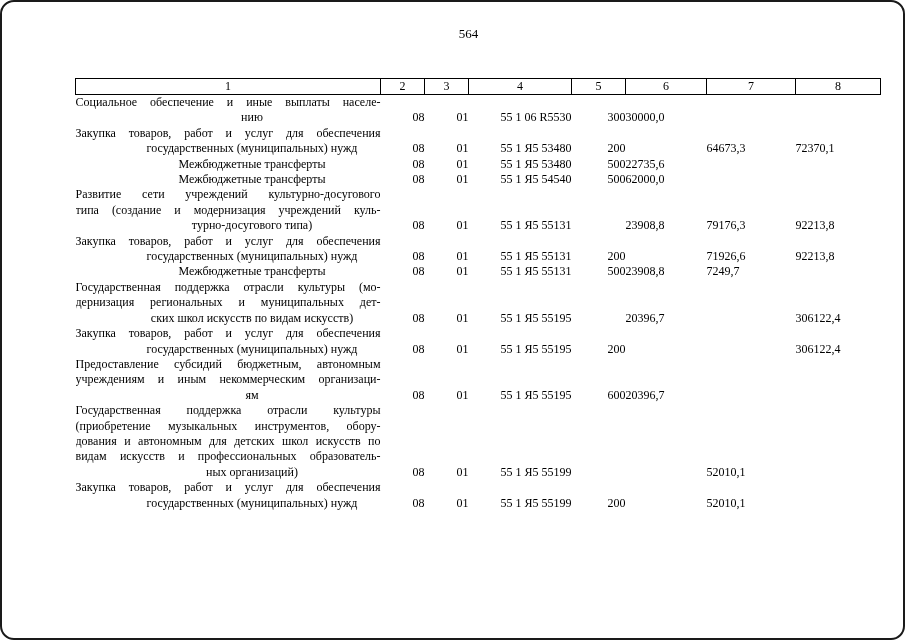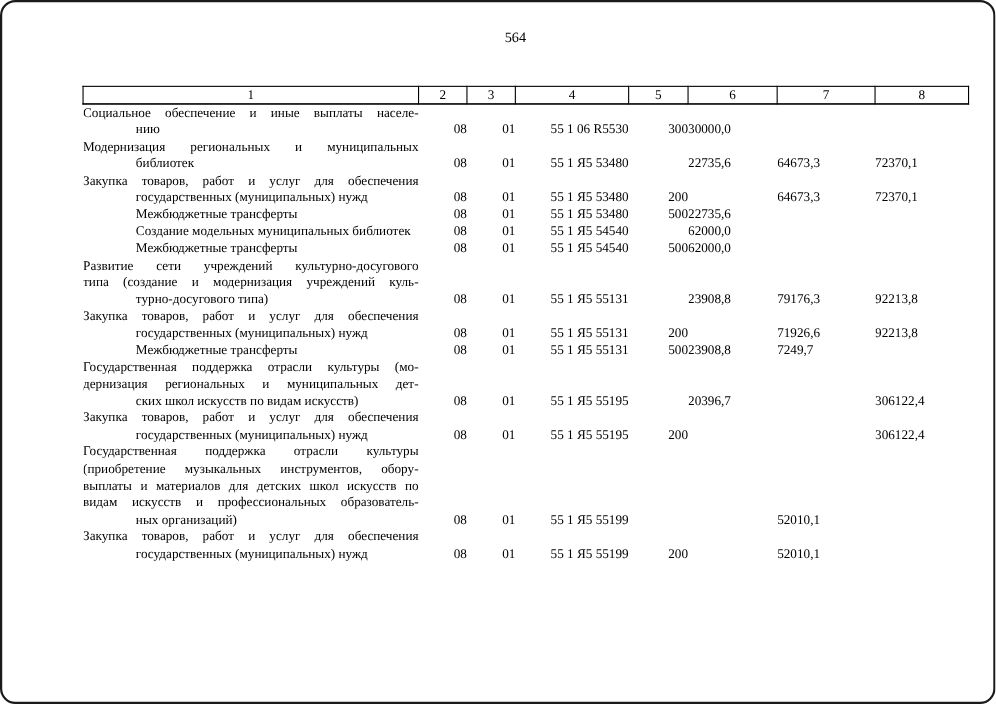--- a/index.html
+++ b/index.html
@@ -59,21 +59,21 @@
     padding-right: 6px;
   }
   td.center { text-align: right; }
   td.rnum   { padding-right: 3px; }
   .jline {
     text-align: justify;
     text-align-last: justify;
     white-space: nowrap;
   }
   .lline {
-    text-align: left;
+    text-align: center;
     white-space: nowrap;
     margin-left: 48px;
   }
 </style>
 </head>
 <body>
 
 <div class="screen-frame"></div>
 
 <div class="page-number">564</div>
@@ -110,65 +110,40 @@
     <td class="center">08</td>
     <td class="center">01</td>
     <td class="center">55 1 06 R5530</td>
     <td class="center">300</td>
     <td class="rnum">30000,0</td>
     <td class="rnum"></td>
     <td class="rnum"></td>
   </tr>
       <tr>
     <td class="c1">
-          <div class="jline">Модернизация региональных и муниципальных</div>
-          <div class="lline">библиотек</div>
-        </td>
-    <td class="center">08</td>
-    <td class="center">01</td>
-    <td class="center">55 1 Я5 53480</td>
-    <td class="center"></td>
-    <td class="rnum">22735,6</td>
-    <td class="rnum">64673,3</td>
-    <td class="rnum">72370,1</td>
-  </tr>
-      <tr>
-    <td class="c1">
           <div class="jline">Закупка товаров, работ и услуг для обеспечения</div>
           <div class="lline">государственных (муниципальных) нужд</div>
         </td>
     <td class="center">08</td>
     <td class="center">01</td>
     <td class="center">55 1 Я5 53480</td>
     <td class="center">200</td>
     <td class="rnum"></td>
     <td class="rnum">64673,3</td>
     <td class="rnum">72370,1</td>
   </tr>
       <tr>
     <td class="c1">
           <div class="lline">Межбюджетные трансферты</div>
         </td>
     <td class="center">08</td>
     <td class="center">01</td>
     <td class="center">55 1 Я5 53480</td>
     <td class="center">500</td>
     <td class="rnum">22735,6</td>
-    <td class="rnum"></td>
-    <td class="rnum"></td>
-  </tr>
-      <tr>
-    <td class="c1">
-          <div class="lline">Создание модельных муниципальных библиотек</div>
-        </td>
-    <td class="center">08</td>
-    <td class="center">01</td>
-    <td class="center">55 1 Я5 54540</td>
-    <td class="center"></td>
-    <td class="rnum">62000,0</td>
     <td class="rnum"></td>
     <td class="rnum"></td>
   </tr>
       <tr>
     <td class="c1">
           <div class="lline">Межбюджетные трансферты</div>
         </td>
     <td class="center">08</td>
     <td class="center">01</td>
     <td class="center">55 1 Я5 54540</td>
@@ -238,23 +213,37 @@
     <td class="center">08</td>
     <td class="center">01</td>
     <td class="center">55 1 Я5 55195</td>
     <td class="center">200</td>
     <td class="rnum"></td>
     <td class="rnum"></td>
     <td class="rnum">306122,4</td>
   </tr>
       <tr>
     <td class="c1">
+          <div class="jline">Предоставление субсидий бюджетным, автономным</div>
+          <div class="jline">учреждениям и иным некоммерческим организаци-</div>
+          <div class="lline">ям</div>
+        </td>
+    <td class="center">08</td>
+    <td class="center">01</td>
+    <td class="center">55 1 Я5 55195</td>
+    <td class="center">600</td>
+    <td class="rnum">20396,7</td>
+    <td class="rnum"></td>
+    <td class="rnum"></td>
+  </tr>
+      <tr>
+    <td class="c1">
           <div class="jline">Государственная поддержка отрасли культуры</div>
           <div class="jline">(приобретение музыкальных инструментов, обору-</div>
-          <div class="jline">выплаты и материалов для детских школ искусств по</div>
+          <div class="jline">дования и автономным для детских школ искусств по</div>
           <div class="jline">видам искусств и профессиональных образователь-</div>
           <div class="lline">ных организаций)</div>
         </td>
     <td class="center">08</td>
     <td class="center">01</td>
     <td class="center">55 1 Я5 55199</td>
     <td class="center"></td>
     <td class="rnum"></td>
     <td class="rnum">52010,1</td>
     <td class="rnum"></td>

